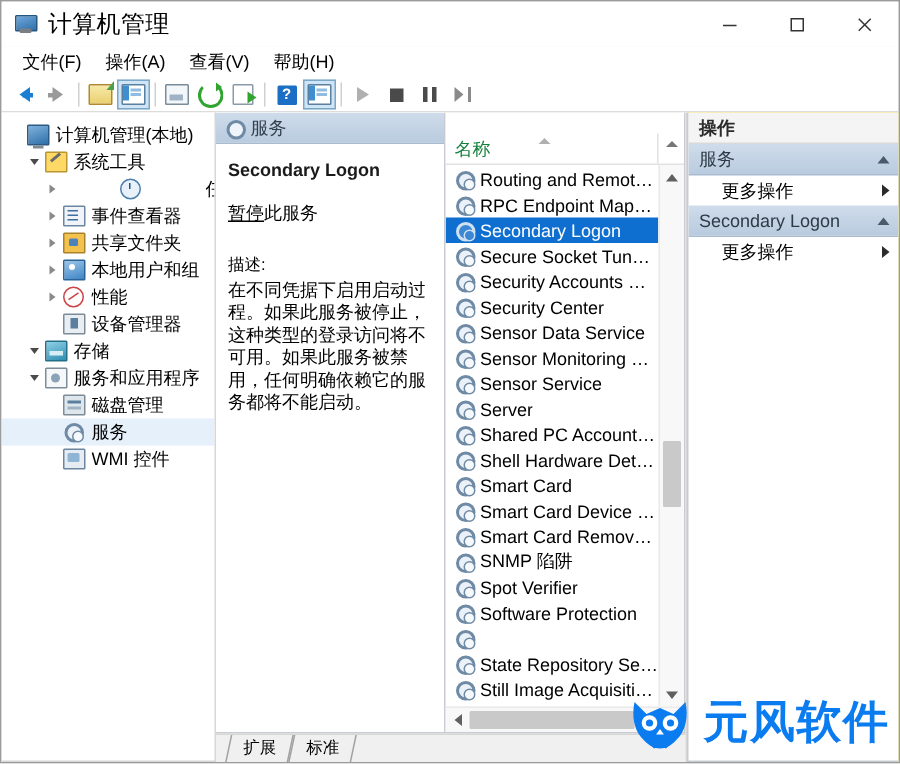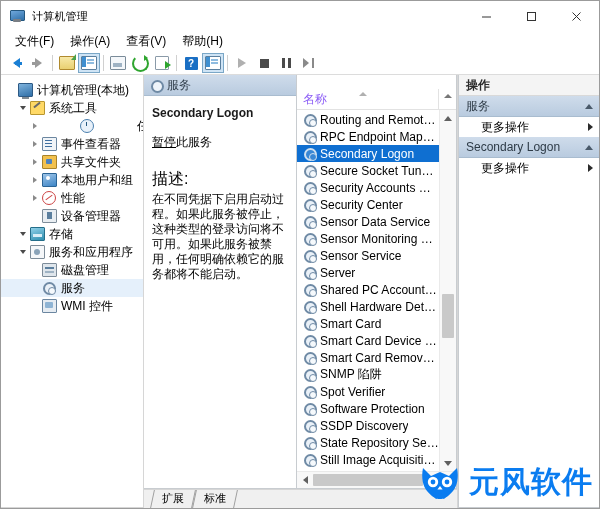--- a/index.html
+++ b/index.html
@@ -38,21 +38,21 @@
     position: absolute; left: 1px; top: 2px;
     width: 13px; height: 9px;
     background: linear-gradient(160deg,#6fa8dc 0%,#2f6fa8 100%);
     border: 1px solid #24577f; border-radius: 1px;
   }
   .title-icon .base {
     position: absolute; left: 4px; top: 11px;
     width: 8px; height: 3px; background: #7a7f85; border-radius: 1px;
   }
   .title-text {
-    font-size: 11px; color: #000;
+    font-size: 16px; color: #000;
     letter-spacing: .2px;
   }
   .win-controls {
     position: absolute; right: 0; top: 0;
     height: 30px; display: flex;
   }
   .win-btn {
     width: 45px; height: 30px;
     display: flex; align-items: center; justify-content: center;
     color: #333;
@@ -258,21 +258,21 @@
     position: absolute; left: 1px; top: 1px;
     width: 9px; height: 9px; border-radius: 50%;
     border: 2px solid #6f8aa5; background: #eef4fa;
   }
   .detail-body { padding: 10px 8px 0 8px; }
   .svc-title {
     font-weight: bold; font-size: 12px; color: #1a1a1a; margin-bottom: 14px;
   }
   .svc-link-line { font-size: 12px; margin-bottom: 18px; color:#000; }
   .svc-link { color: #000000; text-decoration: underline; }
-  .desc-label { font-size: 16px; margin-bottom: 2px; }
+  .desc-label { font-size: 11px; margin-bottom: 2px; }
   .desc-text { font-size: 12px; line-height: 15px; }
 
   
   .list-col {
     flex: 1; min-width: 0;
     display: flex; flex-direction: column;
     background: #ffffff;
     border-left: 1px solid #c8ccd0;
     overflow: hidden;
     position: relative;
@@ -281,21 +281,21 @@
     height: 14px; min-height: 14px; background: #ffffff;
   }
   .list-headrow {
     height: 20px; min-height: 20px;
     display: flex; align-items: center;
     background: #ffffff;
     border-bottom: 1px solid #e2e2e2;
     position: relative;
   }
   .col-name {
-    flex: 1; padding-left: 6px; font-size: 12px; color: #8b5cf6;
+    flex: 1; padding-left: 6px; font-size: 12px; color: #15803d;
     position: relative; height: 20px; display:flex; align-items:center;
   }
   .sort-asc {
     position: absolute; left: 44%; top: 3px;
     width: 0; height: 0;
     border-left: 4px solid transparent; border-right: 4px solid transparent;
     border-bottom: 4px solid #b0b0b0;
   }
   .col-corner {
     width: 17px; height: 20px; display:flex;align-items:flex-start;justify-content:center;
@@ -795,21 +795,20 @@
                     <div class="g1"></div>
                     <div class="g2"></div>
                   </div>
                   <div class="li-text">Software Protection</div>
                 </div>
                 <div class="li">
                   <div class="li-ico">
                     <div class="g1"></div>
                     <div class="g2"></div>
                   </div>
-                  <div class="li-text">SSDP Discovery</div>
                 </div>
                 <div class="li">
                   <div class="li-ico">
                     <div class="g1"></div>
                     <div class="g2"></div>
                   </div>
                   <div class="li-text">State Repository Service</div>
                 </div>
                 <div class="li">
                   <div class="li-ico">

